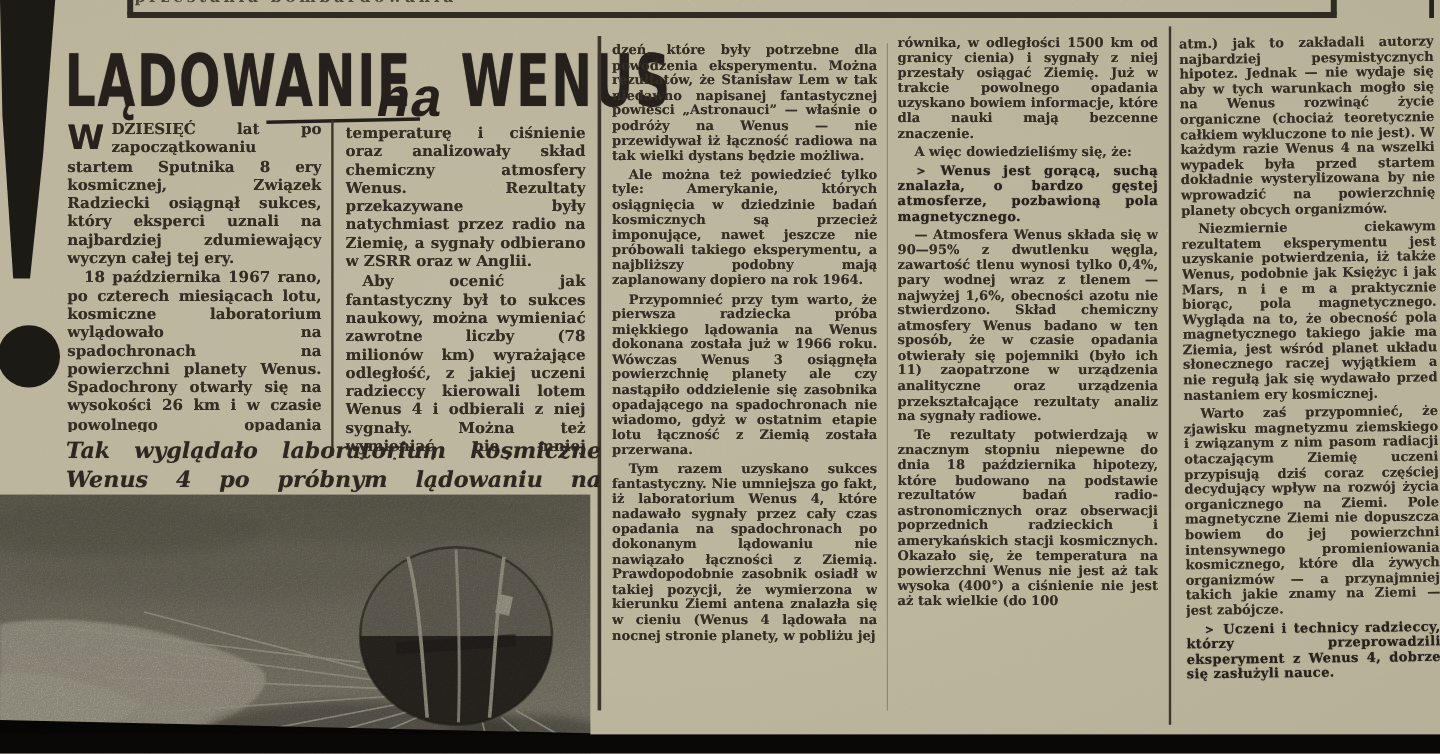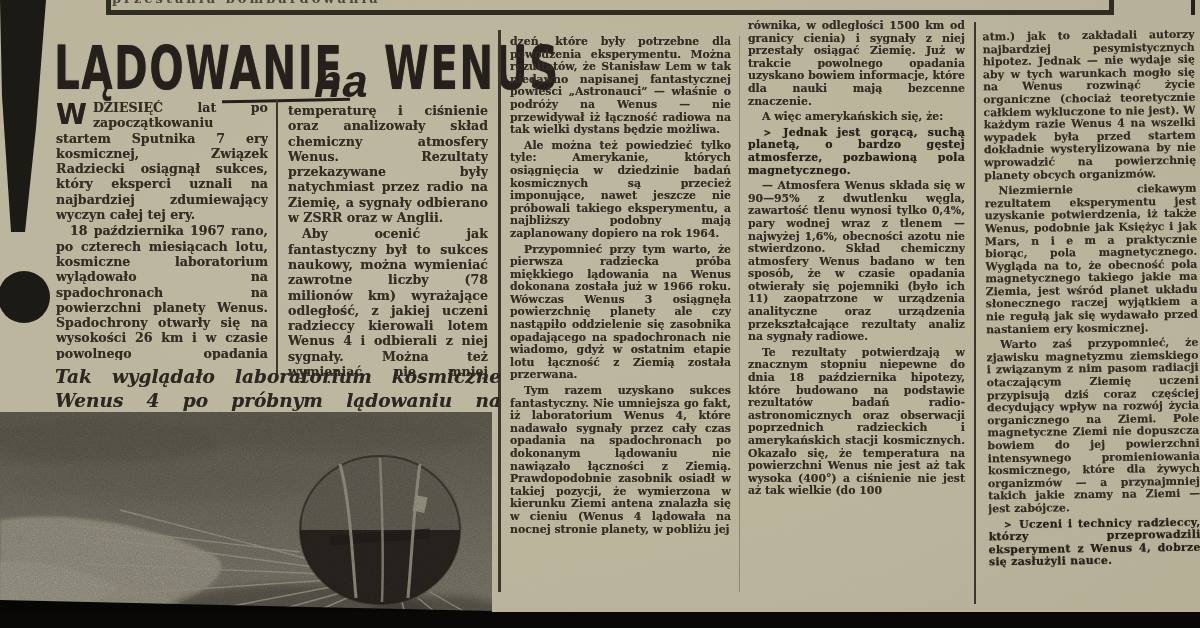--- a/index.html
+++ b/index.html
@@ -38,21 +38,21 @@
   }
   .swash{position:absolute;left:168px;bottom:0px;width:128px;height:3px;background:#2b2620;transform:rotate(-1.2deg);}
 
   .col{position:absolute;overflow:hidden;color:#3b342a;text-align:justify;
        text-shadow:0 0 .5px rgba(59,52,42,.55);}
   .col-big{font-size:12.6px;line-height:15.3px;font-weight:bold;}
   .col-sm{font-size:10.9px;line-height:12.6px;font-weight:bold;}
   .c1{left:56px;top:100px;width:212px;height:260px;}
   .c2{left:288px;top:103px;width:200px;height:280px;}
   .c3{left:510px;top:36px;width:221px;height:560px;}
-  .c4{left:748px;top:20px;width:217px;height:578px;}
+  .c4{left:748px;top:30px;width:217px;height:578px;}
   .c5{left:986px;top:30px;width:212px;height:578px;transform:rotate(-.7deg);}
   .para{margin:0;text-indent:14px;}
   .para.cont{text-indent:0;}
   .col-sm .para+.para{margin-top:3px;}
   .col-big .para+.para{margin-top:1px;}
   .para.lead{color:#2d2821;letter-spacing:.3px;text-shadow:0 0 .8px rgba(45,40,33,.8);}
   .dropcap{
     float:left;font-family:"DejaVu Sans","Liberation Sans",sans-serif;font-weight:700;
     font-size:28px;line-height:25px;padding:2px 6px 0 0;color:#2d2821;
   }
@@ -94,40 +94,40 @@
 
   <div class="headline">
     <span class="hw hw1">LĄDOWANIE</span>
     <span class="hna">na</span>
     <span class="hw hw2">WENUS</span>
     <div class="swash"></div>
   </div>
 
   <div class="col col-big c1">
     <span class="dropcap">W</span>
-  <p class="para cont">DZIESIĘĆ lat po zapoczątkowaniu startem Sputnika 7 ery kosmicznej, Związek Radziecki osiągnął sukces, który eksperci uznali na najbardziej zdumiewający wyczyn całej tej ery.</p>
+  <p class="para cont">DZIESIĘĆ lat po zapoczątkowaniu startem Sputnika 8 ery kosmicznej, Związek Radziecki osiągnął sukces, który eksperci uznali na najbardziej zdumiewający wyczyn całej tej ery.</p>
       <p class="para ind">18 października 1967 rano, po czterech miesiącach lotu, kosmiczne laboratorium wylądowało na spadochronach na powierzchni planety Wenus. Spadochrony otwarły się na wysokości 26 km i w czasie powolnego opadania laboratorium kosmicznego umieszczone w nim aparaty mierzyły</p>
     </div>
   <div class="vrule r1"></div>
   <div class="col col-big c2">
       <p class="para cont">temperaturę i ciśnienie oraz analizowały skład chemiczny atmosfery Wenus. Rezultaty przekazywane były natychmiast przez radio na Ziemię, a sygnały odbierano w ZSRR oraz w Anglii.</p>
       <p class="para ind">Aby ocenić jak fantastyczny był to sukces naukowy, można wymieniać zawrotne liczby (78 milionów km) wyrażające odległość, z jakiej uczeni radzieccy kierowali lotem Wenus 4 i odbierali z niej sygnały. Można też wymieniać nie mniej zdumiewające dane o precyzji urzą-</p>
     </div>
   <div class="vrule r2"></div>
   <div class="col col-sm c3">
       <p class="para cont">dzeń, które były potrzebne dla powodzenia eksperymentu. Można rezultatów, że Stanisław Lem w tak niedawno napisanej fantastycznej powieści „Astronauci” — właśnie o podróży na Wenus — nie przewidywał iż łączność radiowa na tak wielki dystans będzie możliwa.</p>
       <p class="para ind">Ale można też powiedzieć tylko tyle: Amerykanie, których osiągnięcia w dziedzinie badań kosmicznych są przecież imponujące, nawet jeszcze nie próbowali takiego eksperymentu, a najbliższy podobny mają zaplanowany dopiero na rok 1964.</p>
       <p class="para ind">Przypomnieć przy tym warto, że pierwsza radziecka próba miękkiego lądowania na Wenus dokonana została już w 1966 roku. Wówczas Wenus 3 osiągnęła powierzchnię planety ale czy nastąpiło oddzielenie się zasobnika opadającego na spadochronach nie wiadomo, gdyż w ostatnim etapie lotu łączność z Ziemią została przerwana.</p>
       <p class="para ind">Tym razem uzyskano sukces fantastyczny. Nie umniejsza go fakt, iż laboratorium Wenus 4, które nadawało sygnały przez cały czas opadania na spadochronach po dokonanym lądowaniu nie nawiązało łączności z Ziemią. Prawdopodobnie zasobnik osiadł w takiej pozycji, że wymierzona w kierunku Ziemi antena znalazła się w cieniu (Wenus 4 lądowała na nocnej stronie planety, w pobliżu jej</p>
     </div>
   <div class="vrule r3"></div>
   <div class="col col-sm c4">
       <p class="para cont">równika, w odległości 1500 km od granicy cienia) i sygnały z niej przestały osiągać Ziemię. Już w trakcie powolnego opadania uzyskano bowiem informacje, które dla nauki mają bezcenne znaczenie.</p>
-      <p class="para ind">A więc amerykańskich się, że:</p>
-      <p class="para ind lead">＞ Jednak jest gorącą, suchą planetą, o bardzo gęstej atmosferze, pozbawioną pola magnetycznego.</p>
+      <p class="para ind">A więc dowiedzieliśmy się, że:</p>
+      <p class="para ind lead">＞ Wenus jest gorącą, suchą znalazła, o bardzo gęstej atmosferze, pozbawioną pola magnetycznego.</p>
       <p class="para ind">— Atmosfera Wenus składa się w 90—95% z dwutlenku węgla, zawartość tlenu wynosi tylko 0,4%, pary wodnej wraz z tlenem — najwyżej 1,6%, obecności azotu nie stwierdzono. Skład chemiczny atmosfery Wenus badano w ten sposób, że w czasie opadania otwierały się pojemniki (było ich 11) zaopatrzone w urządzenia analityczne oraz urządzenia przekształcające rezultaty analiz na sygnały radiowe.</p>
       <p class="para ind">Te rezultaty potwierdzają w znacznym stopniu niepewne do dnia 18 października hipotezy, które budowano na podstawie rezultatów badań radio-astronomicznych oraz obserwacji poprzednich radzieckich i amerykańskich stacji kosmicznych. Okazało się, że temperatura na powierzchni Wenus nie jest aż tak wysoka (400°) a ciśnienie nie jest aż tak wielkie (do 100</p>
     </div>
   <div class="vrule r4"></div>
   <div class="col col-sm c5">
       <p class="para cont">atm.) jak to zakładali autorzy najbardziej pesymistycznych hipotez. Jednak — nie wydaje się aby w tych warunkach mogło się na Wenus rozwinąć życie organiczne (chociaż teoretycznie całkiem wykluczone to nie jest). W każdym razie Wenus 4 na wszelki wypadek była przed startem dokładnie wysterylizowana by nie wprowadzić na powierzchnię planety obcych organizmów.</p>
       <p class="para ind">Niezmiernie ciekawym rezultatem eksperymentu jest uzyskanie potwierdzenia, iż także Wenus, podobnie jak Księżyc i jak Mars, n i e  m a  praktycznie biorąc, pola magnetycznego. Wygląda na to, że obecność pola magnetycznego takiego jakie ma Ziemia, jest wśród planet układu słonecznego raczej wyjątkiem a nie regułą jak się wydawało przed nastaniem ery kosmicznej.</p>
       <p class="para ind">Warto zaś przypomnieć, że zjawisku magnetyzmu ziemskiego i związanym z nim pasom radiacji otaczającym Ziemię uczeni przypisują dziś coraz częściej decydujący wpływ na rozwój życia organicznego na Ziemi. Pole magnetyczne Ziemi nie dopuszcza bowiem do jej powierzchni intensywnego promieniowania kosmicznego, które dla żywych organizmów — a przynajmniej takich jakie znamy na Ziemi — jest zabójcze.</p>
       <p class="para ind lead">＞ Uczeni i technicy radzieccy, którzy przeprowadzili eksperyment z Wenus 4, dobrze się zasłużyli nauce.</p>
     </div>

